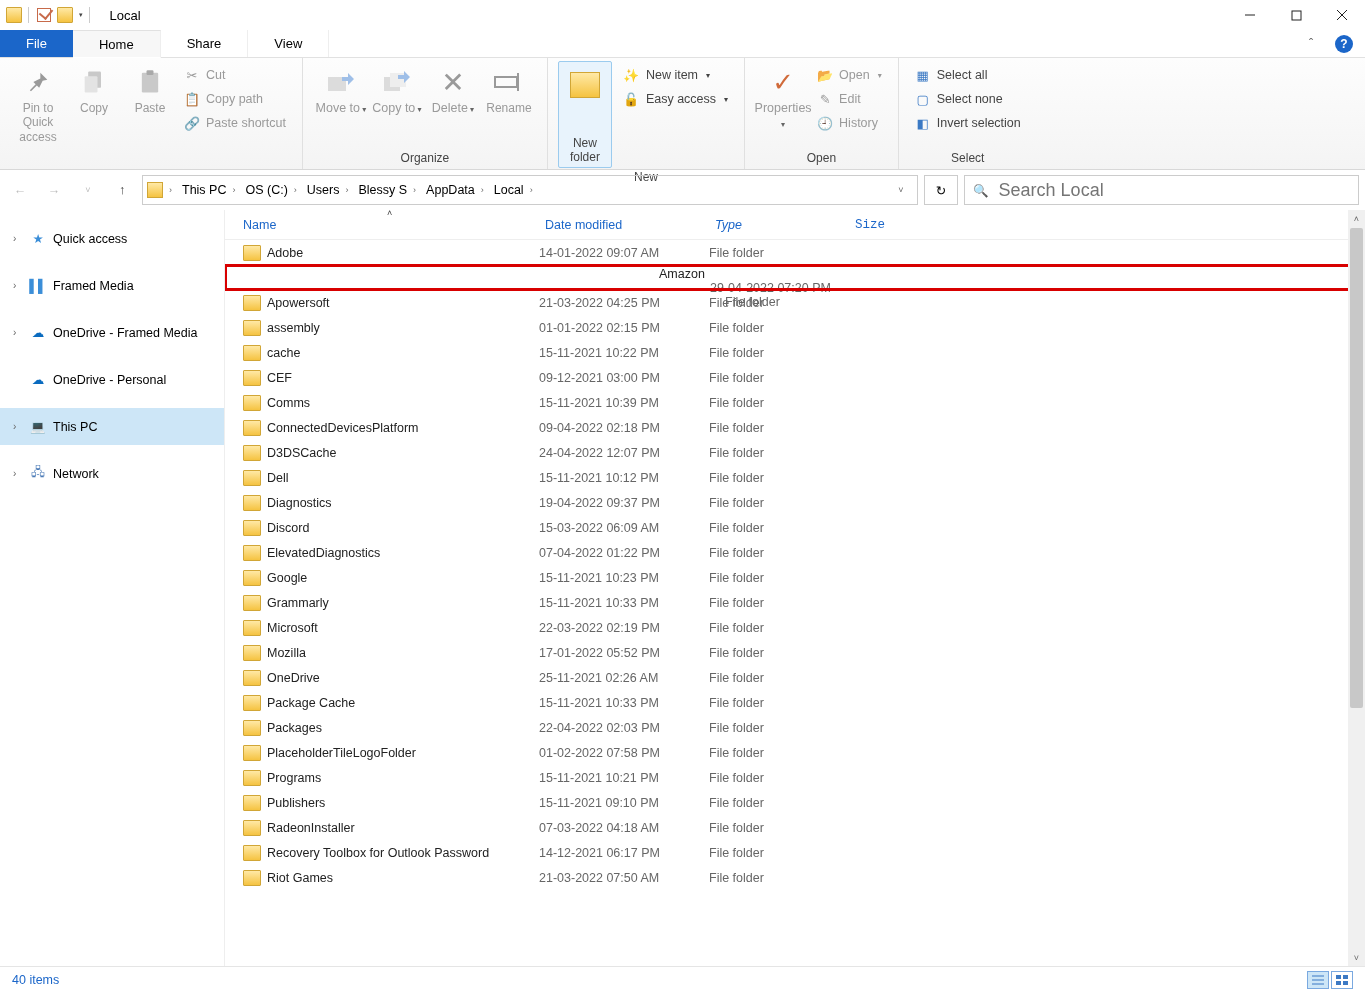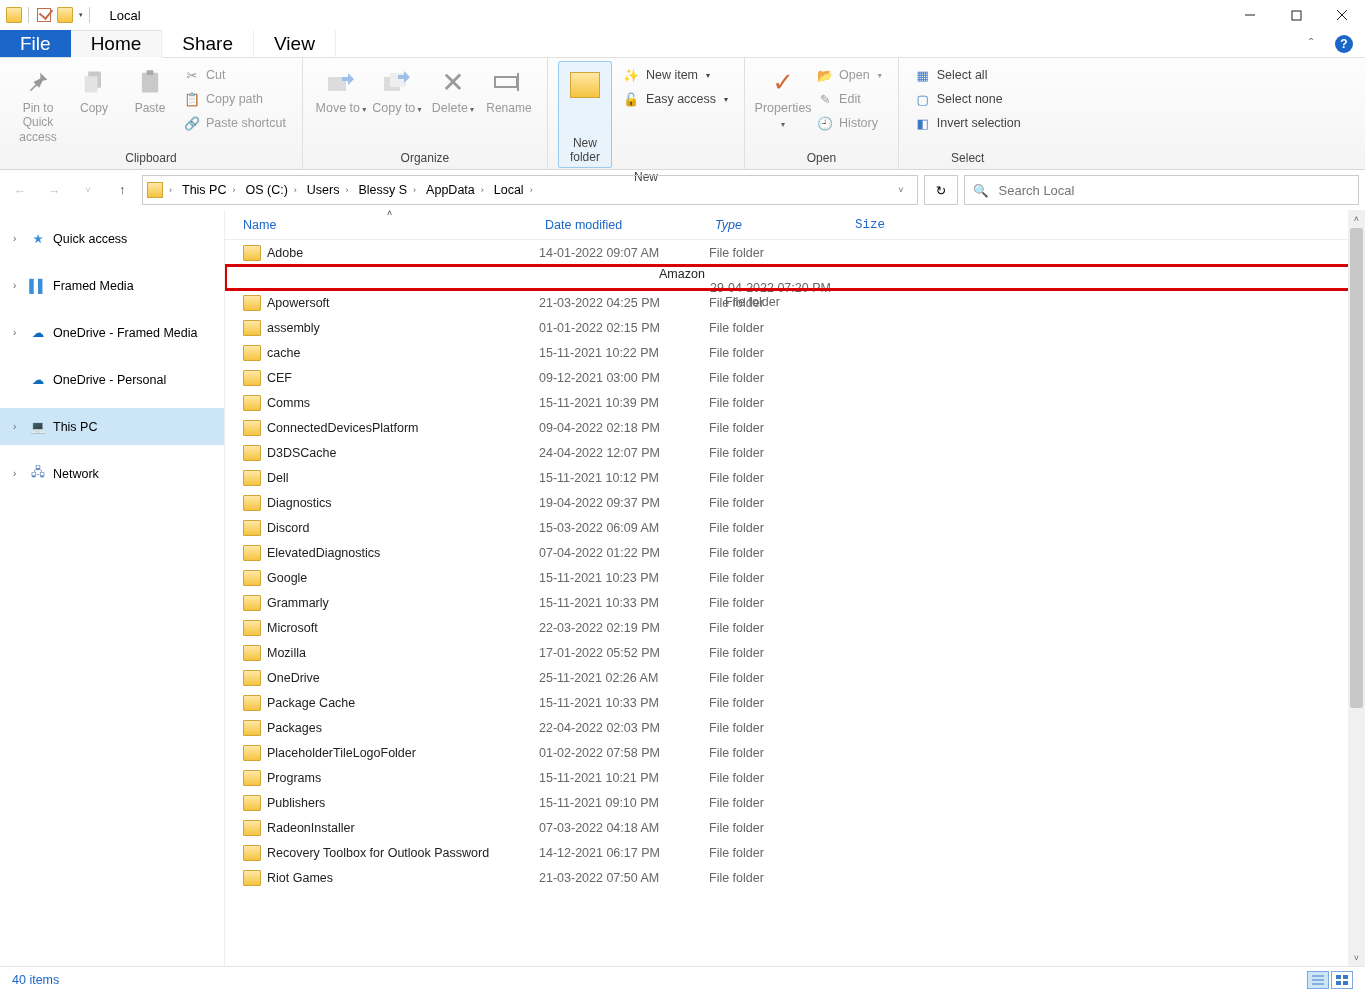--- a/index.html
+++ b/index.html
@@ -12,21 +12,21 @@
 .titlebar .chk { width:14px; height:14px; border:1px solid #c76a4a; position:relative; margin:0 2px; }
 .titlebar .chk::after { content:""; position:absolute; left:2px; top:-1px; width:10px; height:7px; border-left:2px solid #c76a4a; border-bottom:2px solid #c76a4a; transform:rotate(-50deg); }
 .titlebar .caret { font-size:7px; color:#444; margin-left:6px; }
 .titlebar .title { margin-left:14px; font-size:13px; }
 .winbtns { margin-left:auto; display:flex; }
 .winbtn { width:46px; height:30px; display:flex; align-items:center; justify-content:center; font-size:12px; }
 .winbtn svg { stroke:#222; fill:none; stroke-width:1; }
 
 
 .tabs { height:28px; display:flex; border-bottom:1px solid #e1e1e1; }
-.tab { padding:0 20px; display:flex; align-items:center; font-size:19px; border-right:1px solid #eee;text-align:center; }
+.tab { padding:0 26px; display:flex; align-items:center; font-size:13px; border-right:1px solid #eee;text-align:center; }
 .tab.file { background:#1b66c9; color:#fff; border-right:none; }
 .tab.home { background:#f7f7f7; border-top:1px solid #e1e1e1; border-bottom:1px solid #fff; margin-bottom:-1px; }
 .ribbon-collapse { margin-left:auto; width:36px; display:flex; align-items:center; justify-content:center; color:#666; }
 .help-btn { width:30px; display:flex; align-items:center; justify-content:center; margin-right:6px; }
 .help-circle { width:18px; height:18px; border-radius:50%; background:#1b66c9; color:#fff; display:flex; align-items:center; justify-content:center; font-size:12px; font-weight:bold; }
 
 
 .ribbon { height:112px; background:linear-gradient(#fdfdfd,#f4f4f4); border-bottom:1px solid #d8d8d8; display:flex; }
 .rgroup { border-right:1px solid #e0e0e0; padding:3px 10px 0 10px; display:flex; flex-direction:column; }
 .rgroup .body { flex:1; display:flex; align-items:flex-start; }
@@ -46,21 +46,21 @@
 .navarrow { width:28px; height:28px; display:flex; align-items:center; justify-content:center; color:#bbb; }
 .navarrow.en { color:#444; }
 .addr { flex:1; height:30px; border:1px solid #ccc; display:flex; align-items:center; padding:0 4px; gap:4px; }
 .addr .fic { width:16px; height:16px; background:linear-gradient(#ffe9a6,#f5c341); border:1px solid #d1a636; }
 .addr .crumb { padding:0 6px 0 4px; display:flex; align-items:center; gap:6px; font-size:13px; }
 .addr .crumb .chev { color:#666; font-size:9px; }
 .addr .crumbbar { flex:1; display:flex; align-items:center; }
 .addr .dropbtn { width:24px; text-align:center; color:#666; font-size:9px; }
 .refresh { width:34px; height:30px; border:1px solid #ccc; display:flex; align-items:center; justify-content:center; }
 .search { width:395px; height:30px; border:1px solid #ccc; display:flex; align-items:center; padding:0 8px; color:#888; gap:10px; }
-.search input { border:none; outline:none; font-size:13px; color:#737373; flex:1; }
+.search input { border:none; outline:none; font-size:18px; color:#737373; flex:1; }
 
 
 .bodysplit { display:flex; height:756px; }
 .navpane { width:225px; border-right:1px solid #eee; padding-top:10px; overflow:hidden; background:#fff; position:relative; }
 .navitem { display:flex; align-items:center; gap:6px; height:37px; padding-left:13px; font-size:14px; }
 .navitem .exp { width:10px; color:#666; font-size:10px; }
 .navitem .nic { width:18px; height:18px; display:flex; align-items:center; justify-content:center; }
 .navitem.sel { background:#cde6f7; }
 .navdiv { height:10px; }
 
@@ -175,21 +175,20 @@
         <div class="smallbtn grey">
             <span class="sico">📋</span>
             <span>Copy path</span>
           </div>
         <div class="smallbtn grey">
             <span class="sico">🔗</span>
             <span>Paste shortcut</span>
           </div>
       </div>
     </div>
-    <div class="label">Clipboard</div>
   </div>
 
   <div class="rgroup">
     <div class="body">
       <div class="bigbtn grey">
         <div class="bigico">
             <svg width="30" height="26" viewBox="0 0 30 26">
               <rect x="2" y="8" width="18" height="14" fill="#dcdcdc"></rect>
               <path d="M22 4l6 6-6 6v-4h-6v-4h6z" fill="#9fbfe8"></path>
             </svg>

